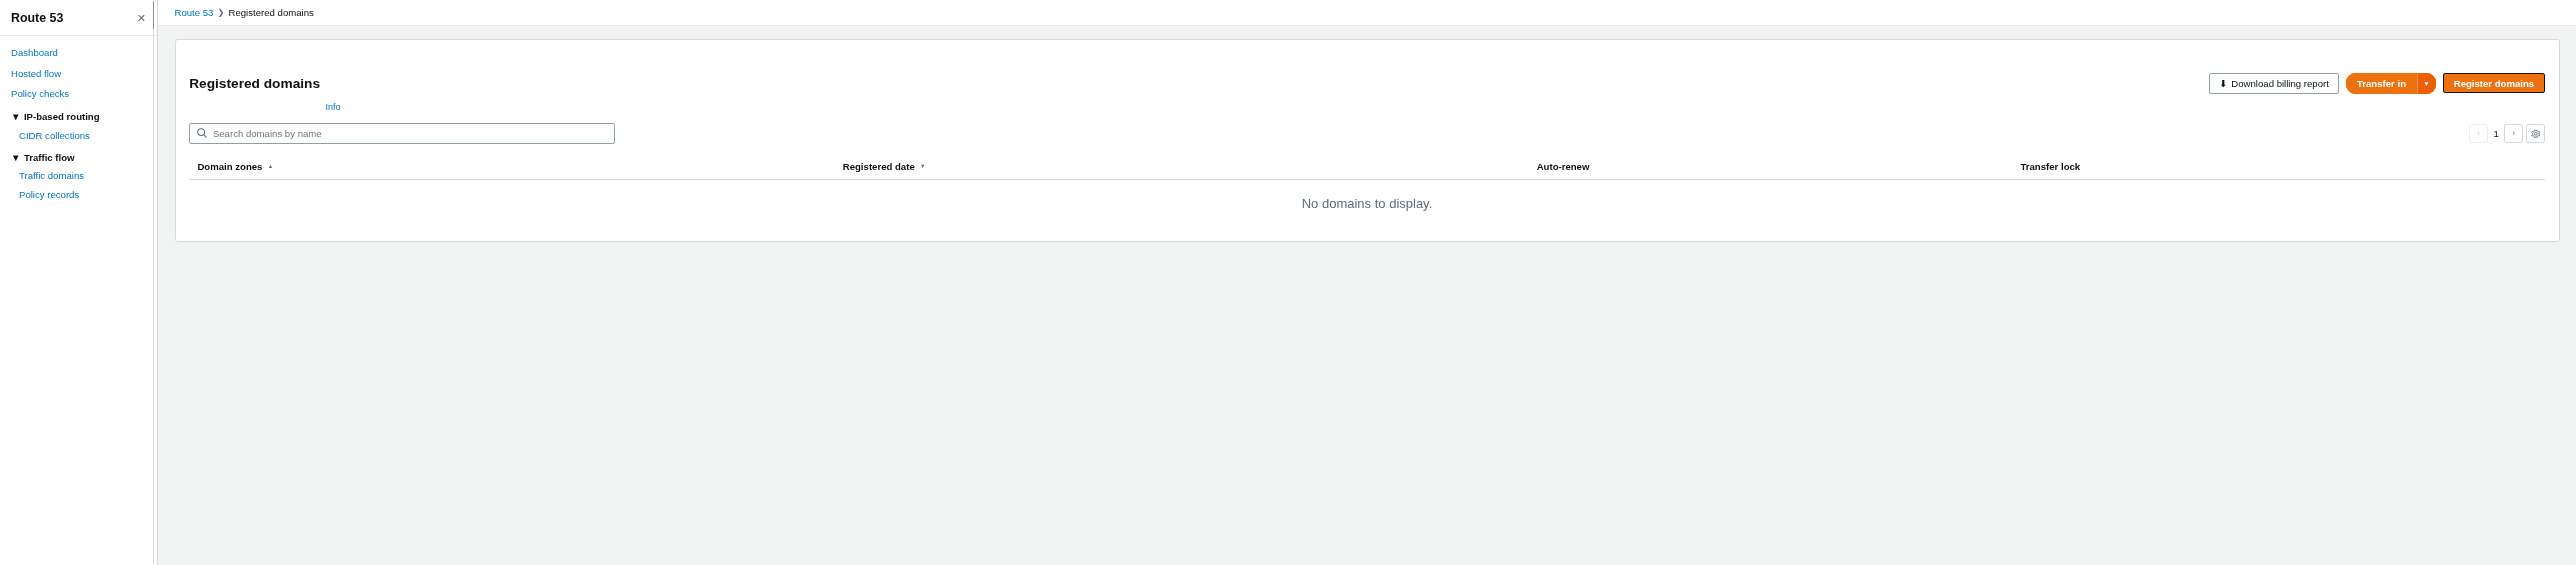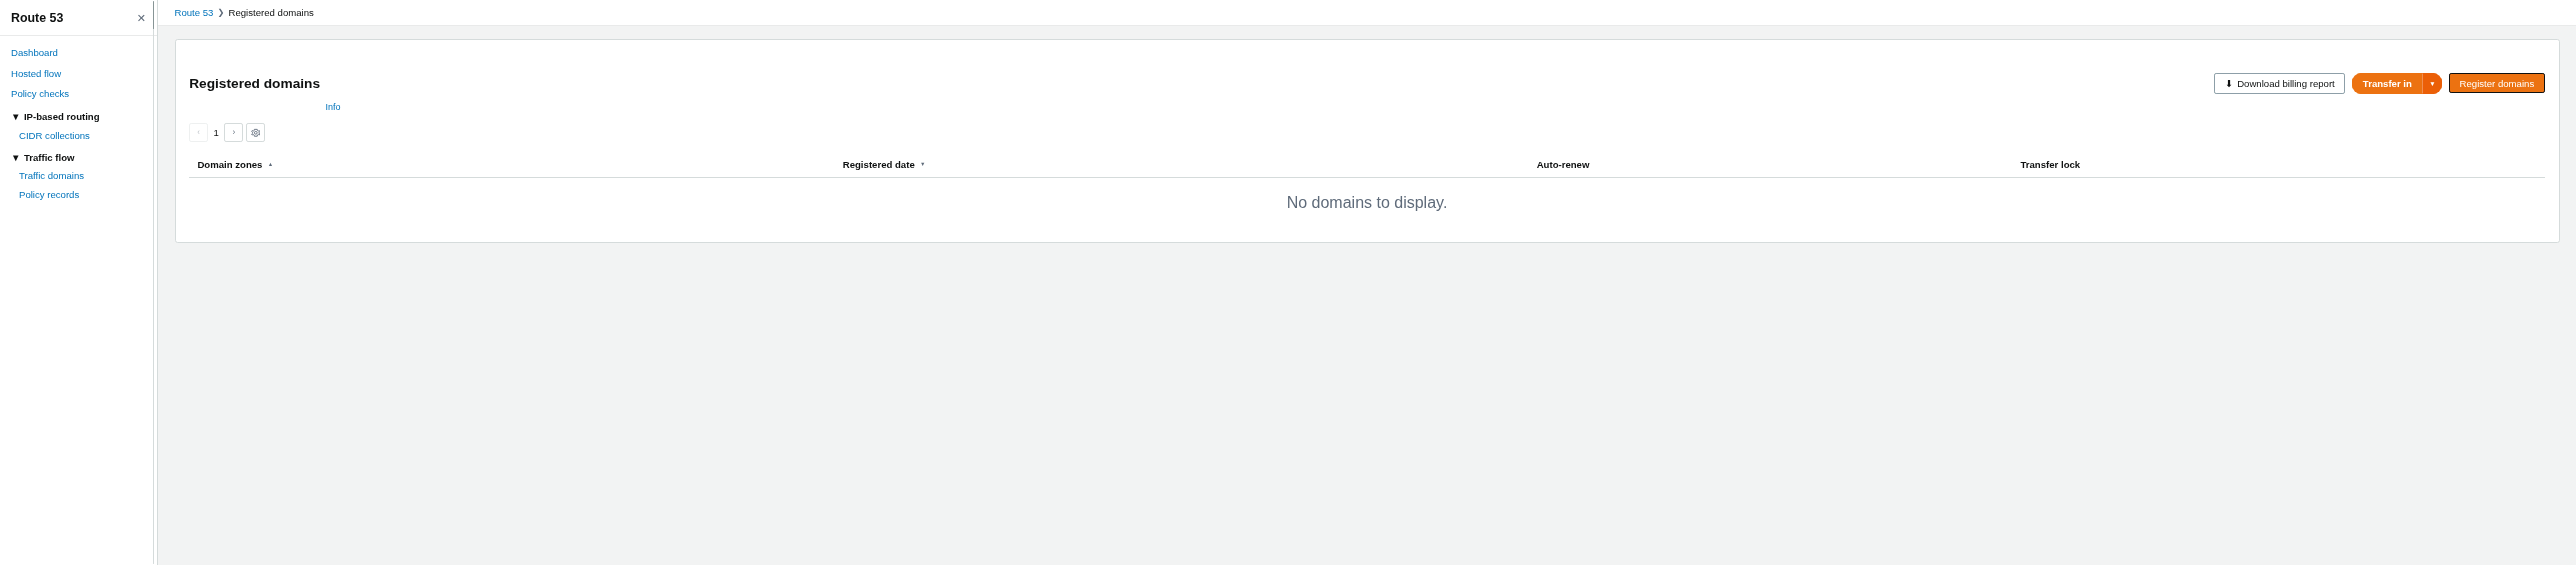--- a/index.html
+++ b/index.html
@@ -183,21 +183,21 @@
     }
     .btn-default {
       background: #fff;
       border-color: #8d9fa8;
       color: #0f1111;
     }
     .btn-register {
       background: #ec7211;
       border: 1.4px solid #0f1111;
       color: #fff;
-      font-weight: 400;
+      font-weight: 700;
       padding: 3.4px 9.6px;
     }
     .btn-split {
       display: inline-flex;
       align-items: stretch;
       border-radius: 9px;
       overflow: hidden;
     }
     .btn-split-main {
       background: #ec7211;
@@ -312,21 +312,21 @@
       flex-direction: column;
       margin-left: 2.7px;
       vertical-align: middle;
       font-size: 5.5px;
       line-height: 1;
       color: #5f6b7a;
     }
     .table td {
       padding: 8.2px 8.2px;
       color: #0f1111;
-      font-size: 16px;
+      font-size: 13px;
       border-bottom: 0.7px solid #e9eaea;
     }
     .empty-row td {
       text-align: center;
       color: #5f6b7a;
       padding: 16.5px;
       border-bottom: none;
     }
   </style>
 </head>
@@ -403,20 +403,29 @@
             <button class="btn-split-arrow">
               <span>▾</span>
             </button>
           </div>
 
           <button class="btn btn-register">Register domains</button>
         </div>
       </div>
 
       <div class="search-row">
+        <div class="search-box">
+          <span class="search-icon">
+            <svg width="10.3" height="10.3" viewBox="0 0 15 15" fill="none" xmlns="http://www.w3.org/2000/svg">
+              <circle cx="6" cy="6" r="5" stroke="#5f6b7a" stroke-width="1.5"></circle>
+              <line x1="9.8" y1="9.8" x2="13.5" y2="13.5" stroke="#5f6b7a" stroke-width="1.5" stroke-linecap="round"></line>
+            </svg>
+          </span>
+          <input class="search-input" type="text" placeholder="Search domains by name" style="">
+        </div>
 
         <div class="pagination">
           <button class="page-btn disabled">‹</button>
           <span class="page-number">1</span>
           <button class="page-btn">›</button>
           <button class="settings-btn">
             <svg width="9.6" height="9.6" viewBox="0 0 14 14" fill="none" xmlns="http://www.w3.org/2000/svg">
               <path d="M7 9a2 2 0 100-4 2 2 0 000 4z" stroke="#5f6b7a" stroke-width="1.3"></path>
               <path d="M11.7 7c0-.25-.02-.5-.06-.73l1.4-1.1-.8-1.38-1.65.66a4.7 4.7 0 00-1.26-.73L9.1 2H4.9l-.23 1.72c-.47.18-.9.43-1.26.73L1.76 3.8l-.8 1.38 1.4 1.1C2.32 6.5 2.3 6.75 2.3 7s.02.5.06.73l-1.4 1.1.8 1.38 1.65-.66c.36.3.79.55 1.26.73L4.9 12h4.2l.23-1.72c.47-.18.9-.43 1.26-.73l1.65.66.8-1.38-1.4-1.1c.04-.23.06-.48.06-.73z" stroke="#5f6b7a" stroke-width="1.3"></path>
             </svg>

